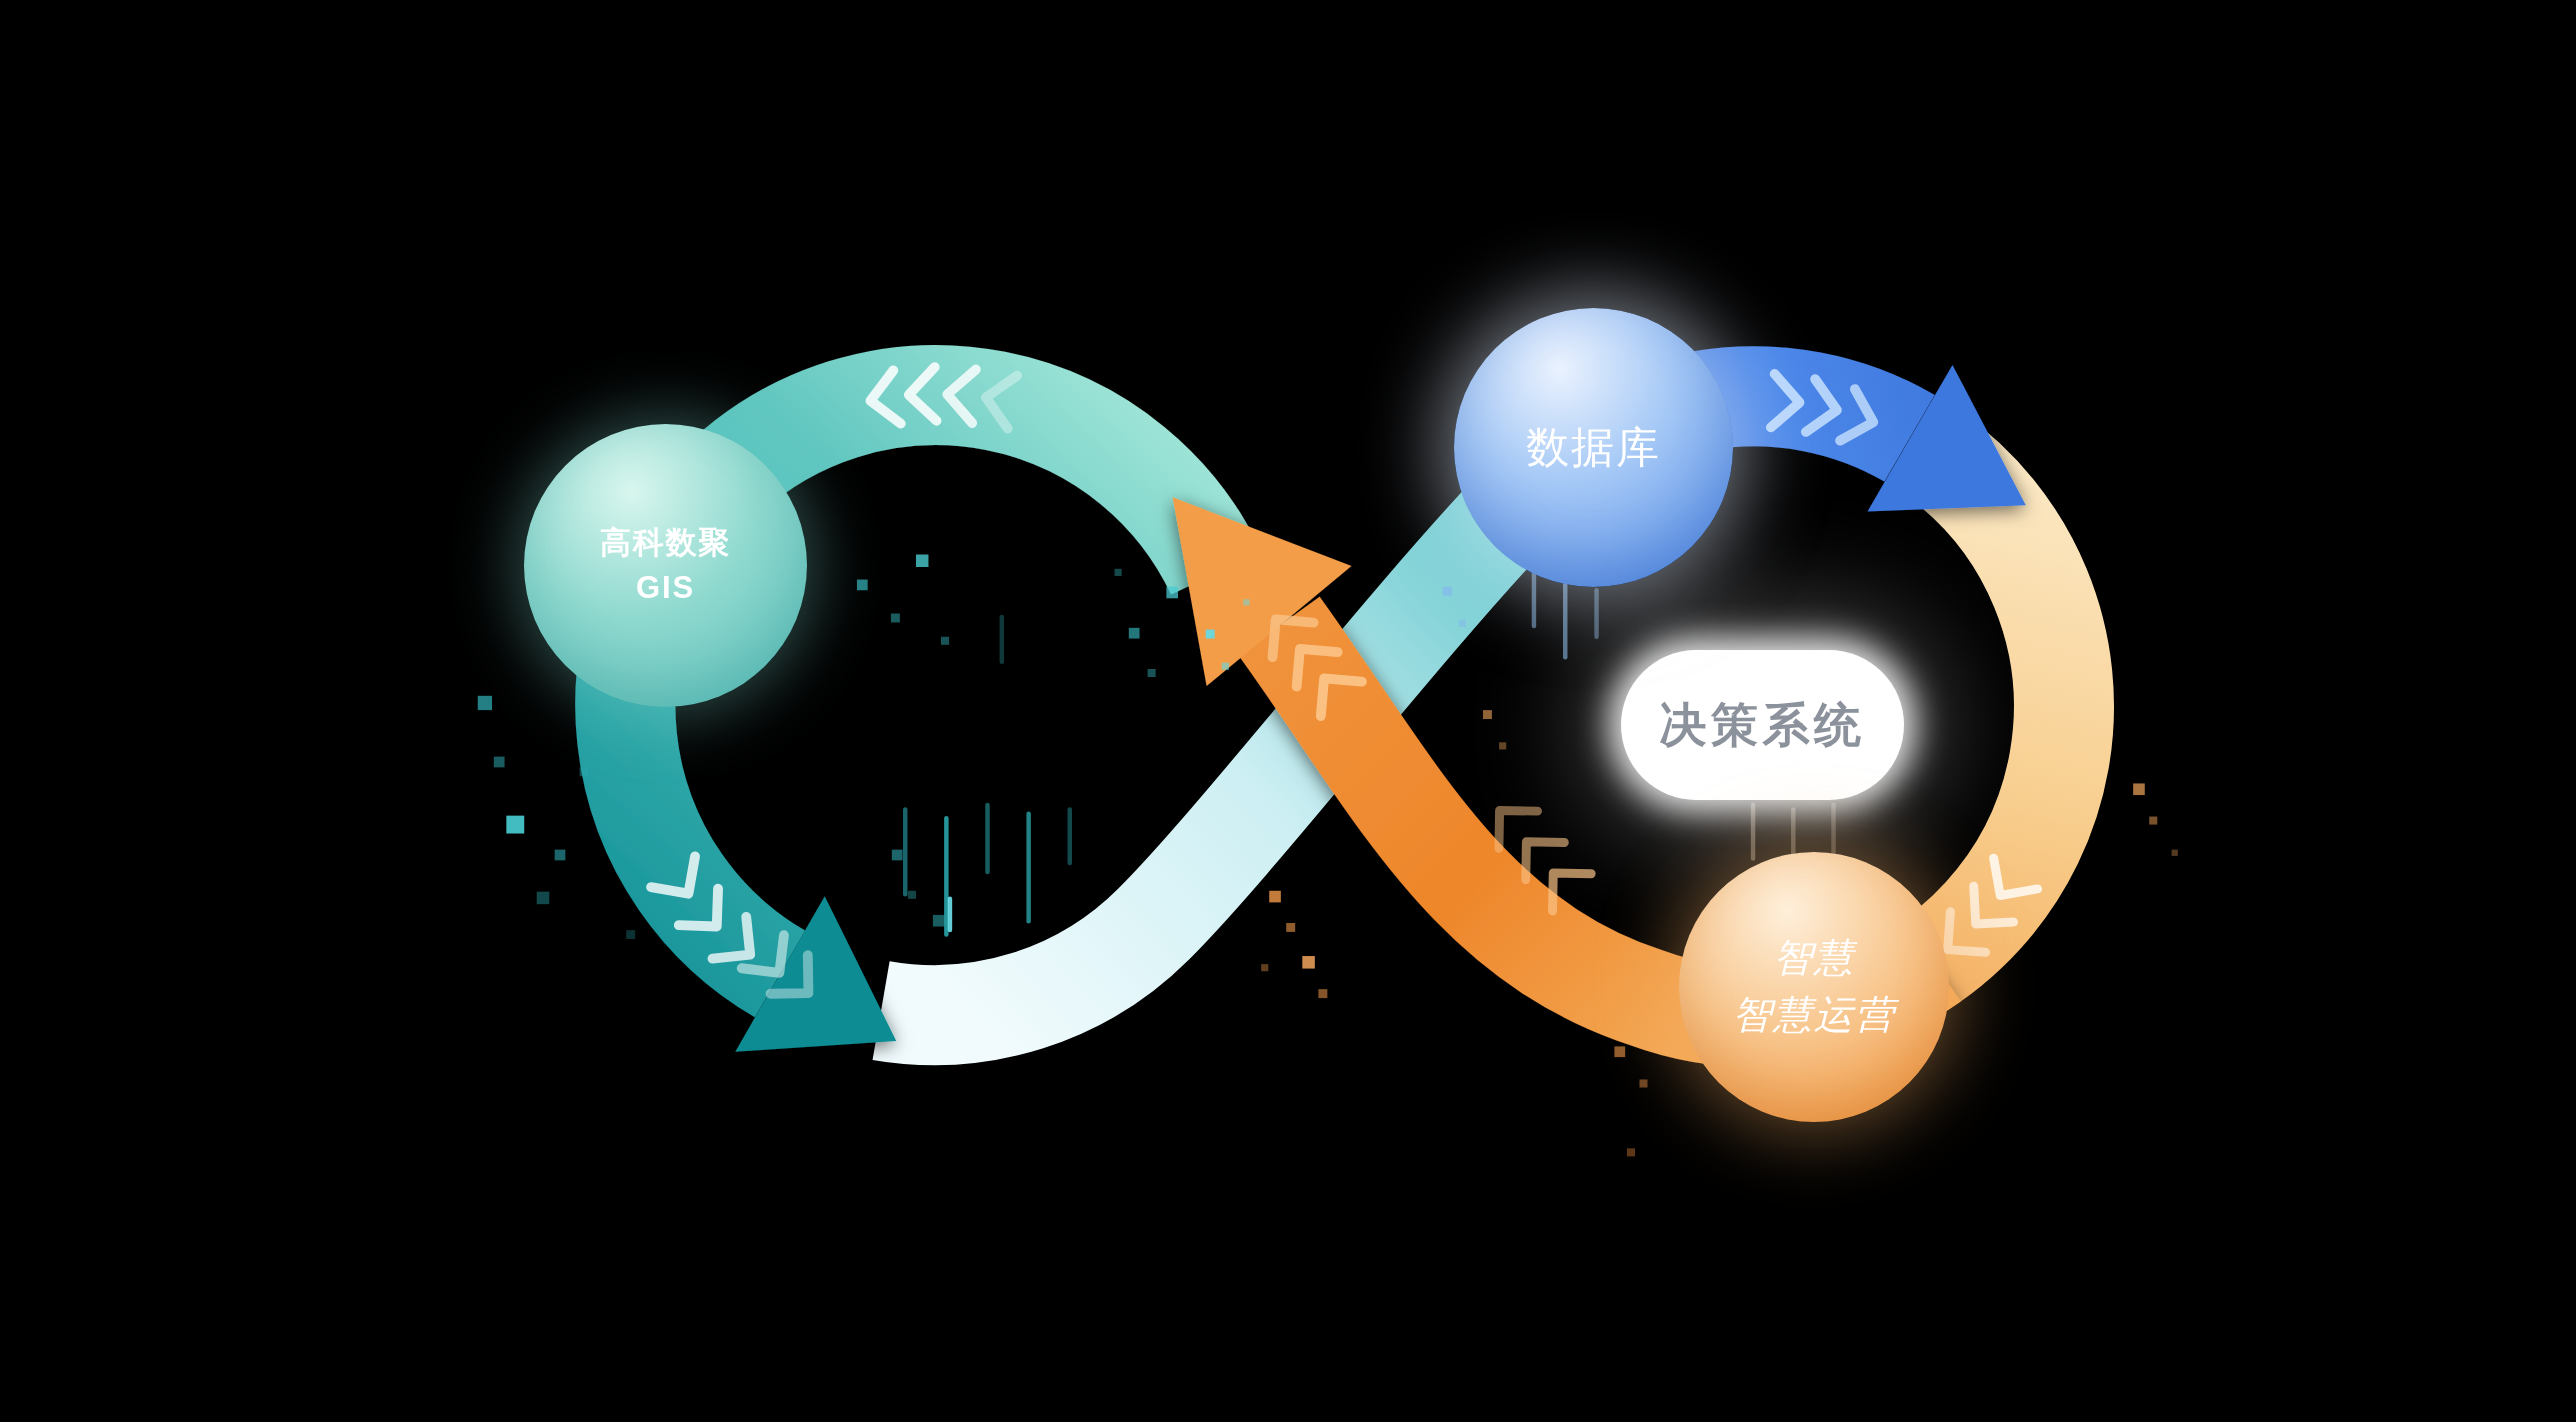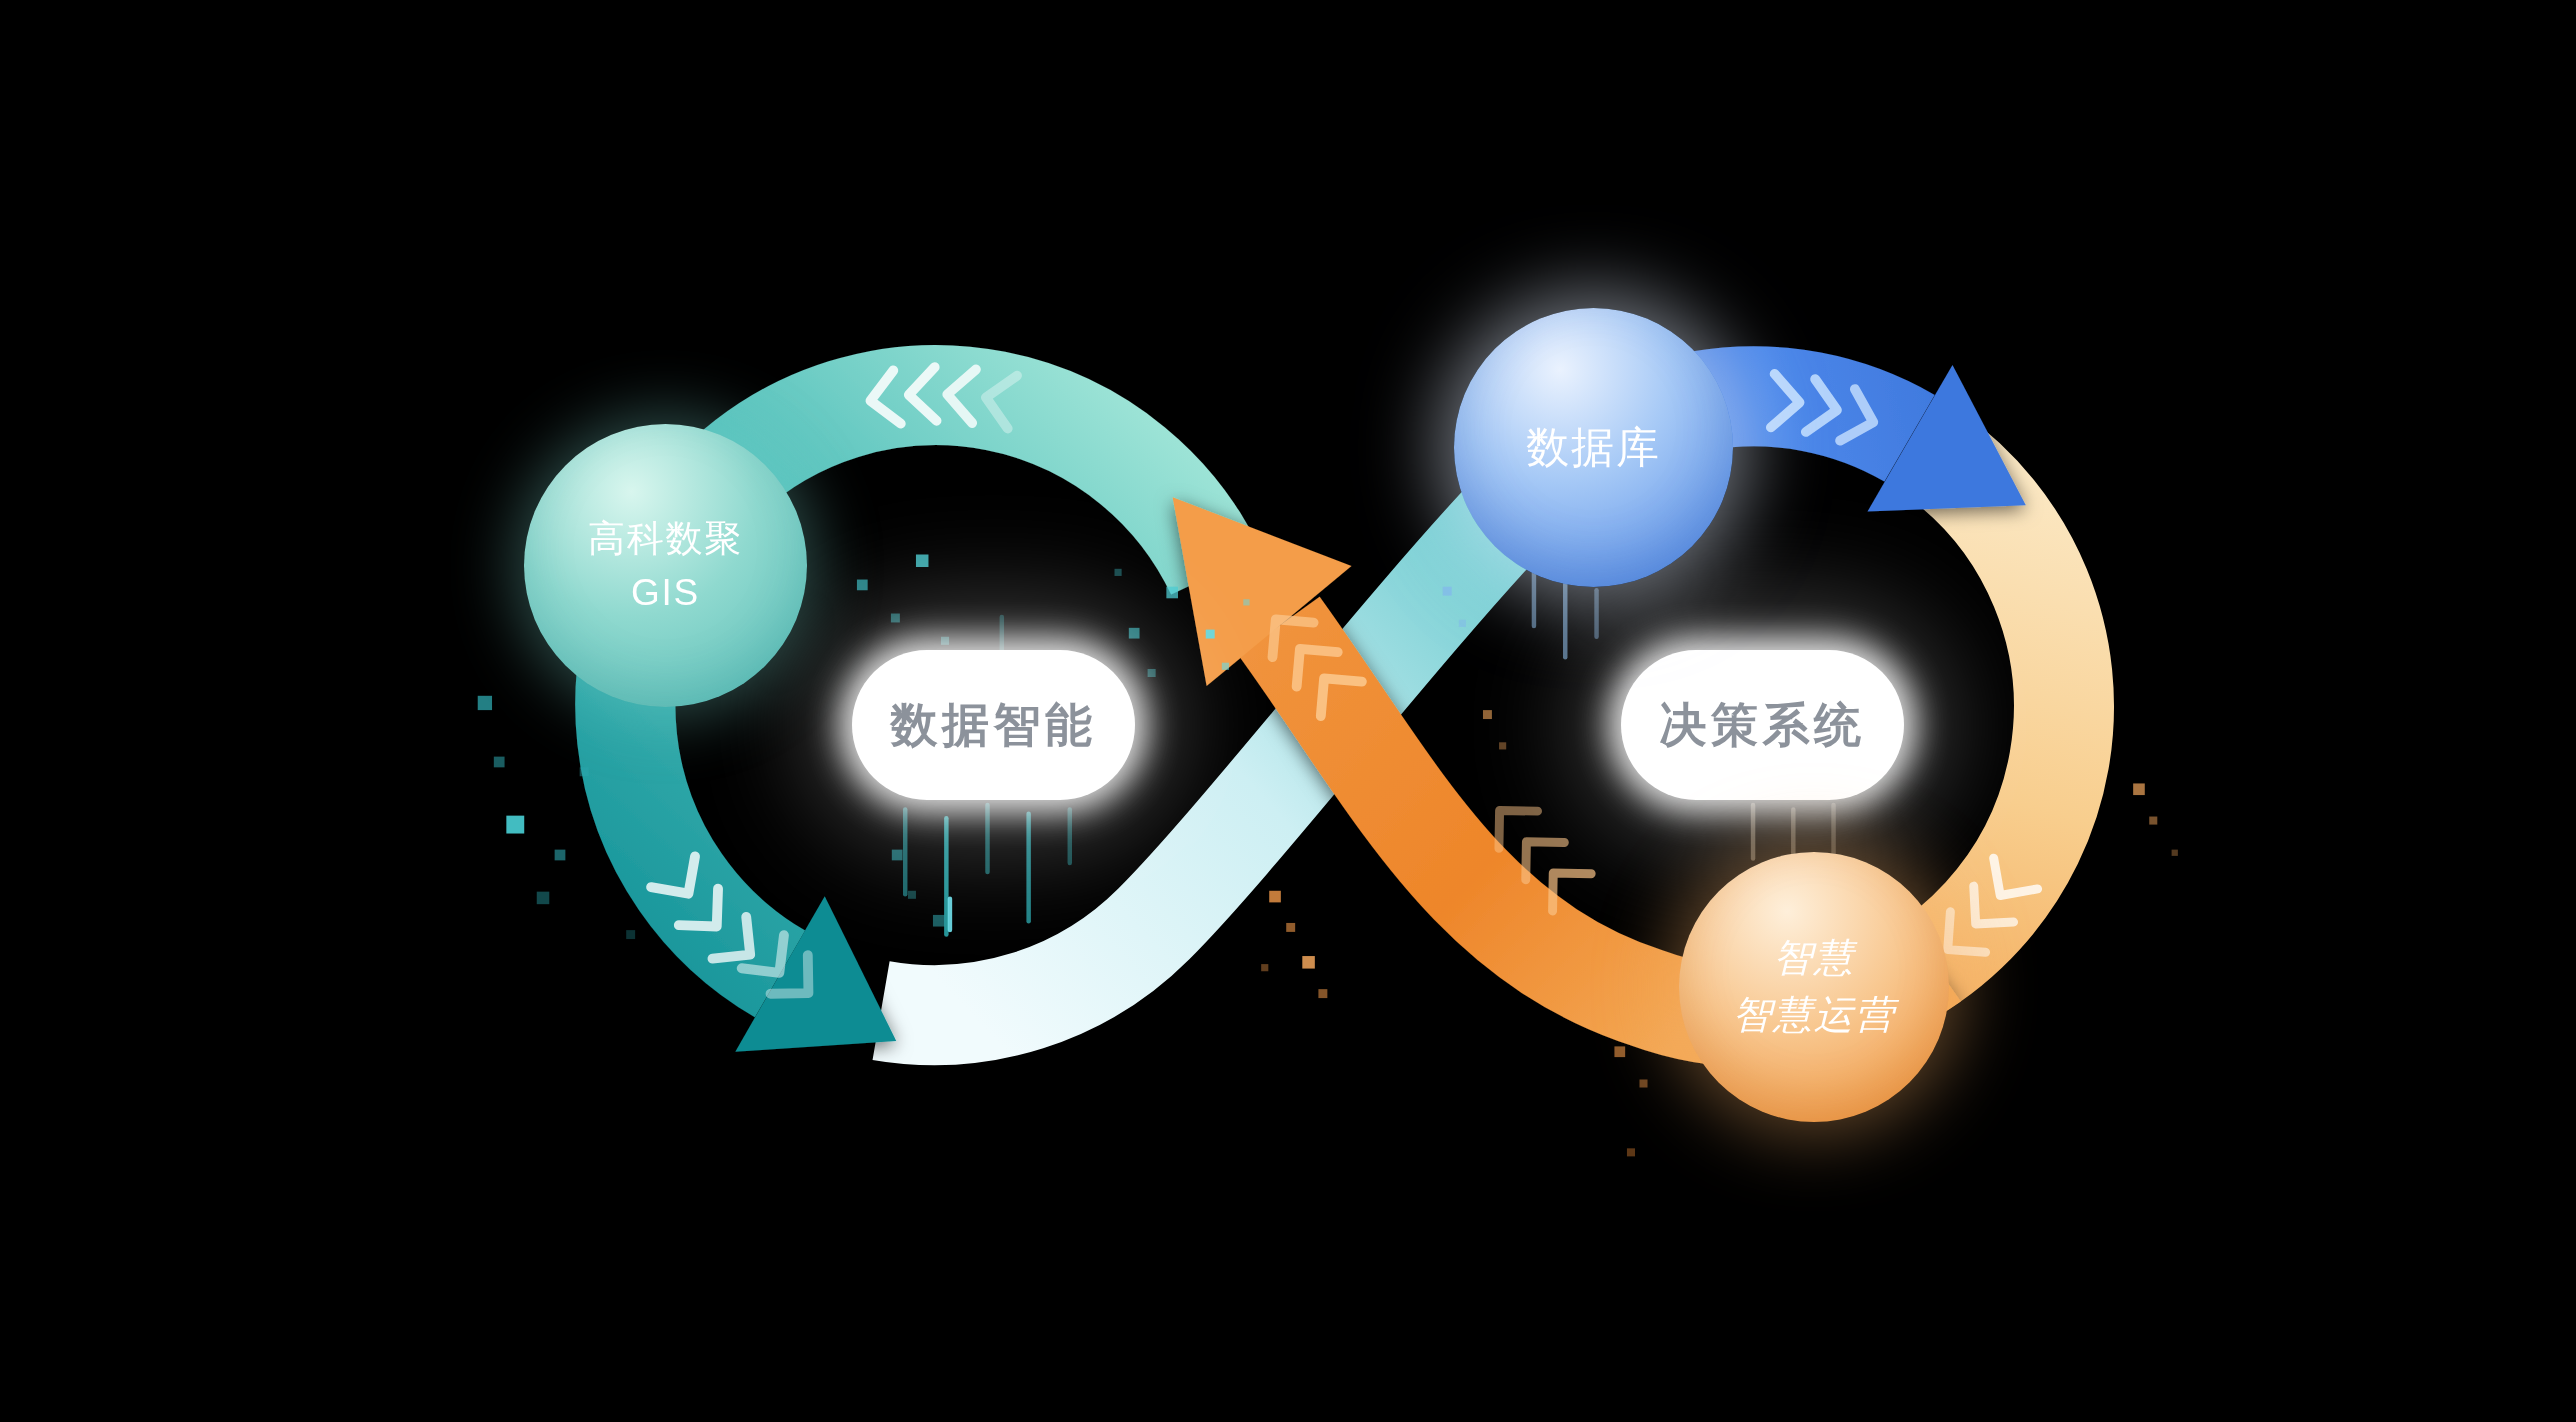--- a/index.html
+++ b/index.html
@@ -7,23 +7,24 @@
     position:relative;width:2576px;height:1422px;background:#000;overflow:hidden;
     font-family:"Liberation Sans","DejaVu Sans",sans-serif;
   }
   .stage svg{position:absolute;left:0;top:0;}
   .node{
     position:absolute;border-radius:50%;display:flex;flex-direction:column;
     justify-content:center;color:#fff;text-align:center;
     font-weight:500;letter-spacing:1.8px;line-height:1.45;z-index:3;
   }
   .node-gis{
-    left:524px;top:424px;width:283px;height:283px;font-size:37px;
+    left:524px;top:424px;width:283px;height:283px;font-size:31px;
     background:radial-gradient(circle at 38% 24%, #D8F6EE 0%, #8FD9CF 45%, #55BBB5 100%);
     box-shadow:0 0 63px 10.7px rgba(125,215,205,0.35), inset 0 -18px 49px rgba(20,120,125,0.18);
+    font-weight:bold;
   }
   .node-db{
     left:1454px;top:308px;width:279px;height:279px;font-size:43px;
     background:radial-gradient(circle at 38% 22%, #EAF2FE 0%, #A6C9F6 40%, #4A84E4 100%);
     box-shadow:0 0 76px 16px rgba(230,240,255,0.5), inset 0 -19.7px 54px rgba(25,70,160,0.22);
   }
   .node-decision{
     left:1679px;top:852px;width:270px;height:270px;font-size:39px;
     background:radial-gradient(circle at 40% 22%, #FEEFDA 0%, #F8C78F 45%, #EF8F33 100%);
     box-shadow:0 0 72px 12.5px rgba(248,178,105,0.4), inset 0 -18px 49px rgba(180,85,10,0.2);
@@ -198,22 +199,19 @@
 
   <div class="node node-db">
     <span>数据库</span>
   </div>
 
   <div class="node node-decision">
     <span>智慧</span>
     <span>智慧运营</span>
   </div>
 
-  <div class="pill pill-left">
-    <span>数据智能</span>
-  </div>
 
   <div class="pill pill-right">
     <span>决策系统</span>
   </div>
 
 </div>
 
 
 </body></html>

